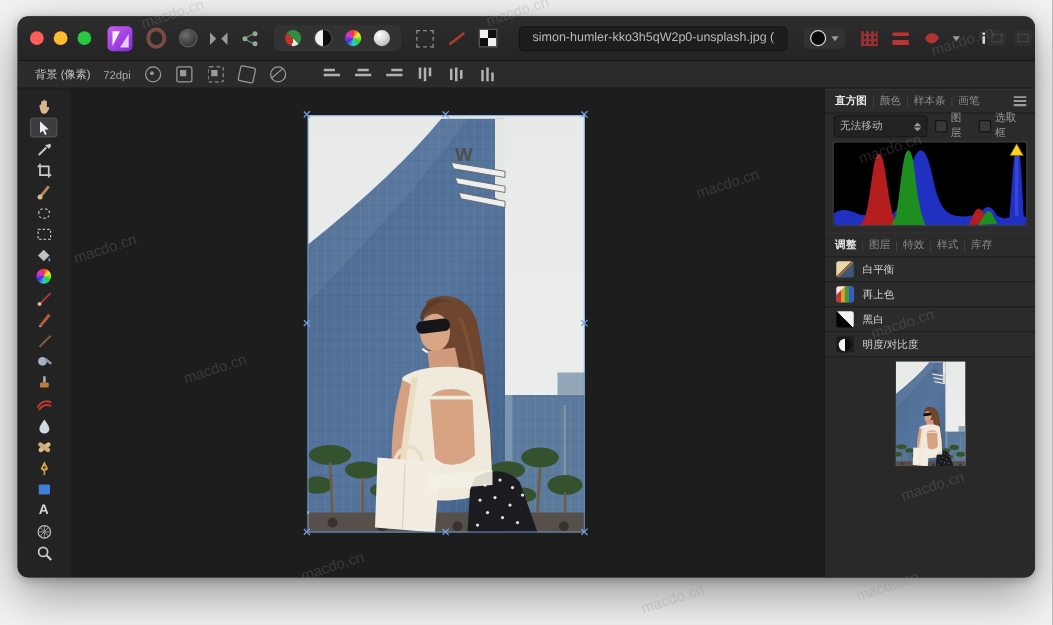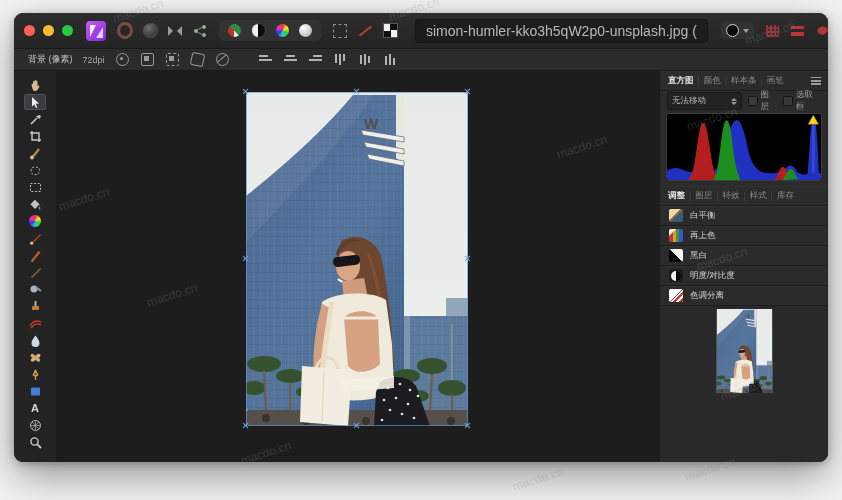--- a/index.html
+++ b/index.html
@@ -21,21 +21,21 @@
   .pill{display:flex;align-items:center;gap:10px;background:#323233;border-radius:5px;padding:3px 9px;}
   .rnd{width:13px;height:13px;border-radius:50%;}
   .globe{background:conic-gradient(#2f8f3e 0 38%,#e9e9e9 38% 52%,#c23227 52% 86%,#2f8f3e 86%);}
   .halfmoon{background:linear-gradient(90deg,#f2f2f2 50%,#0c0c0c 50%);border:1px solid #444;}
   .cwheel{background:conic-gradient(#e33,#ee3,#3c3,#3cc,#33d,#d3d,#e33);}
   .wsphere{background:radial-gradient(circle at 35% 30%,#ffffff,#cfcfcf 55%,#9d9d9d);}
   .dashsq{width:12px;height:12px;border:1px dashed #8e8e90;}
   .reddiag{width:13px;height:13px;position:relative;}
   .reddiag:before{content:"";position:absolute;left:-1px;top:6px;width:15px;height:2px;background:#b23a34;transform:rotate(-38deg);}
   .checker{width:13px;height:13px;background:conic-gradient(#0e0e0e 0 25%,#efefef 25% 50%,#0e0e0e 50% 75%,#efefef 75%);border:1px solid #555;}
-  .titlefield{background:#1d1d1e;border:1px solid #141415;border-radius:4px;color:#b9b9ba;font-size:14px;line-height:1;padding:4px 10px;white-space:nowrap;margin:0 6px;}
+  .titlefield{background:#1d1d1e;border:1px solid #141415;border-radius:4px;color:#b9b9ba;font-size:10px;line-height:1;padding:4px 10px;white-space:nowrap;margin:0 6px;}
   .swatchbox{display:flex;align-items:center;gap:4px;background:#323233;border-radius:4px;padding:2px 5px;}
   .blackcircle{width:11px;height:11px;border-radius:50%;background:#0a0a0a;border:1.5px solid #d5d5d5;}
   .ddarrow{width:0;height:0;border-left:3.5px solid transparent;border-right:3.5px solid transparent;border-top:4px solid #9a9a9c;}
   .redgrid{width:13px;height:12px;background:repeating-linear-gradient(90deg,#a33 0 2px,transparent 2px 4px),repeating-linear-gradient(0deg,#a33 0 2px,transparent 2px 4px);opacity:.85;}
   .redbars{width:13px;height:10px;background:linear-gradient(#b33 0 3px,transparent 3px 6px,#b33 6px 9px);}
   .redbrush{width:13px;height:13px;position:relative;}
   .redbrush:before{content:"";position:absolute;left:2px;top:2px;width:9px;height:9px;border-radius:70% 30% 60% 40%;background:#b03430;transform:rotate(40deg);}
   .infobtn{width:15px;height:15px;background:#3b3b3c;border-radius:3px;position:relative;}
   .infobtn:before{content:"";position:absolute;left:7px;top:3px;width:2px;height:2px;background:#dedede;}
   .infobtn:after{content:"";position:absolute;left:7px;top:6px;width:2px;height:6px;background:#dedede;}
@@ -544,26 +544,20 @@
         <div class="adjrow">
             <span class="aicon ai-bw"></span>
             <span>黑白</span>
           </div>
         <div class="adjrow">
             <span class="aicon ai-bright">
               <i></i>
             </span>
             <span>明度/对比度</span>
           </div>
-        <div class="adjrow">
-            <span class="aicon ai-poster">
-              <i></i>
-            </span>
-            <span>色调分离</span>
-          </div>
       </div>
 
       <div class="thumbarea">
         <span class="thumb">
           <svg width="57" height="84" viewBox="0 0 222 334">
               <use href="#photoSym"></use>
             </svg>
         </span>
       </div>
 

